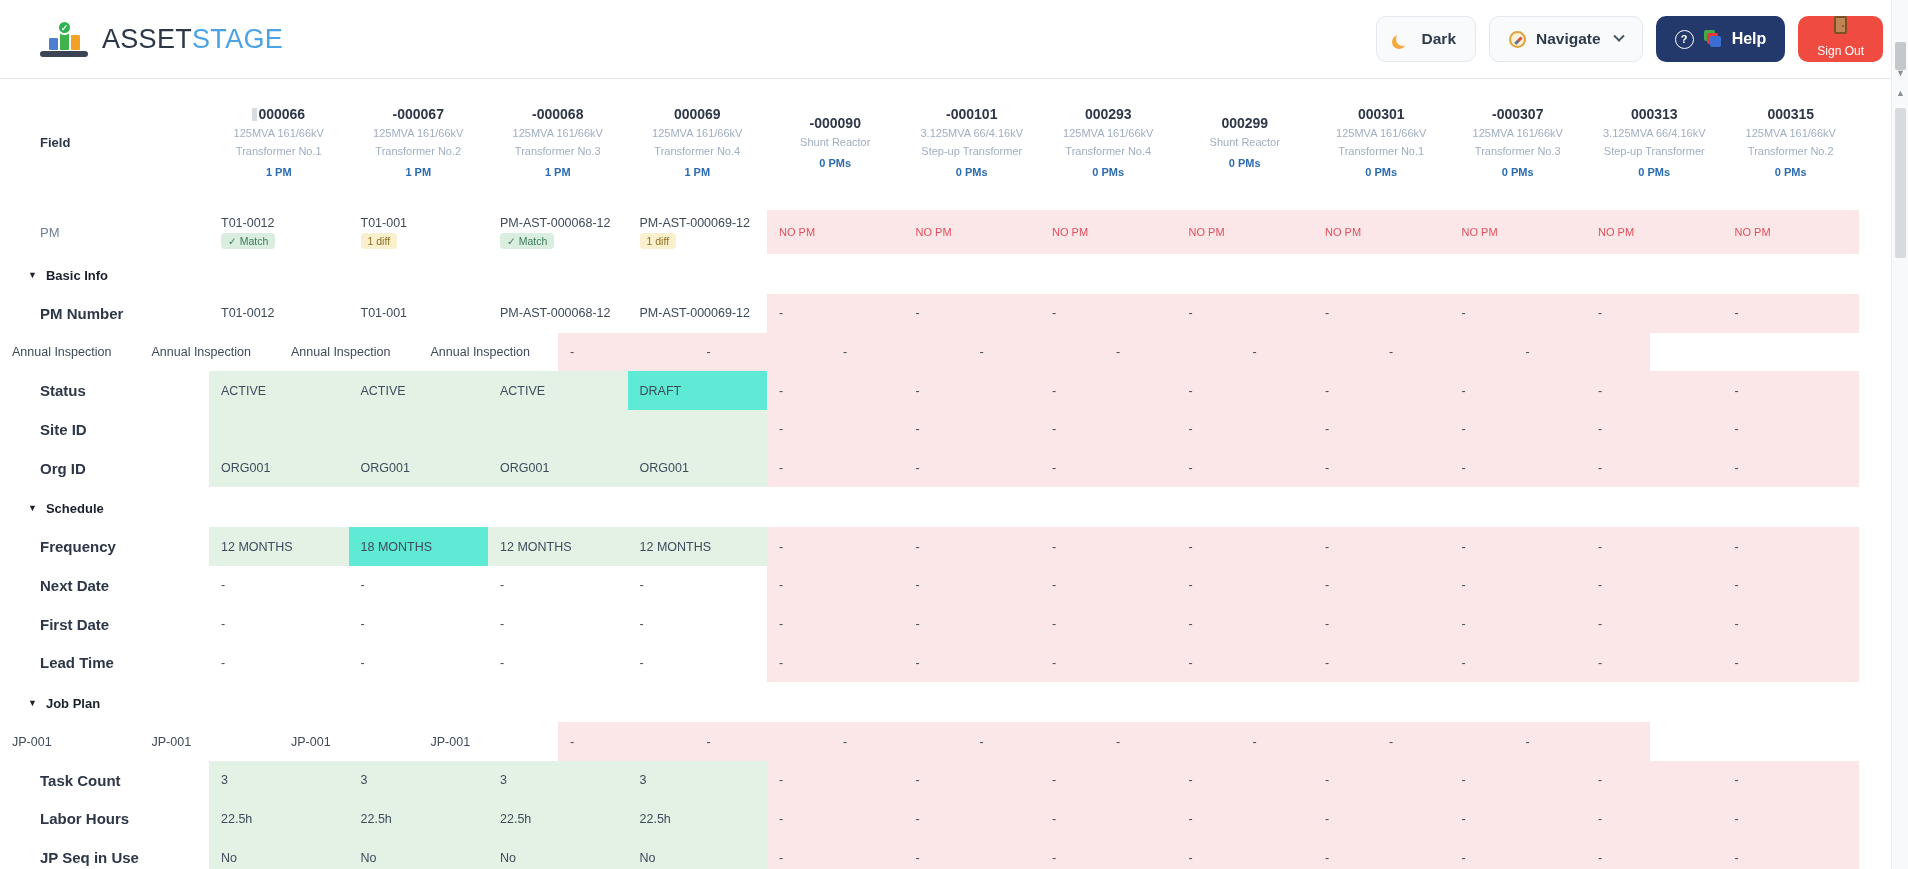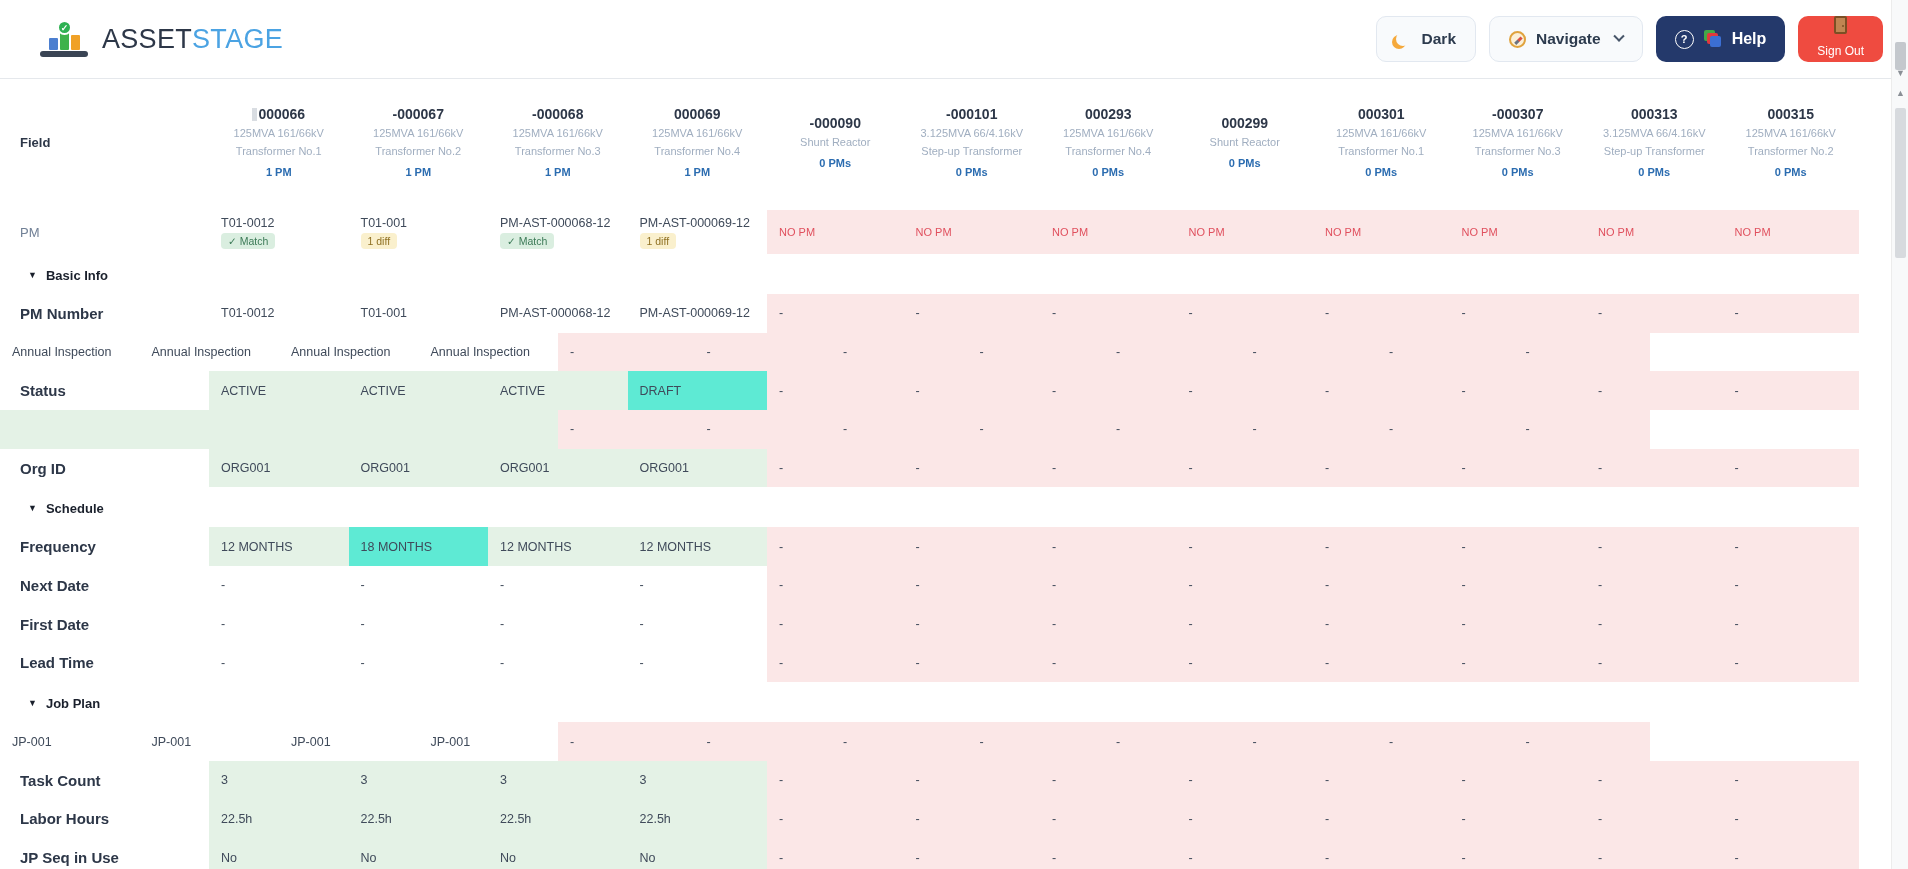--- a/index.html
+++ b/index.html
@@ -42,21 +42,21 @@
   .layers span { position:absolute; width:11px; height:11px; border-radius:2px; }
   .sq-green { top:0; left:0; background:#43a847; }
   .sq-red   { top:3px; left:3px; background:#e0393e; }
   .sq-blue  { top:6px; left:6px; background:#3b6fd4; }
   .door { width:13px; height:18px; background:#c08552; border:2px solid #7c4f24; border-radius:2px; position:relative; }
   .door i { position:absolute; right:1px; top:7px; width:2px; height:2px; background:#7c4f24; border-radius:50%; }
 
   
   .content { position:relative; }
   .trow { display:flex; align-items:stretch; }
-  .col-label { width:209px; flex:0 0 auto; display:flex; align-items:center; padding-left:20px; }
+  .col-label { width:209px; flex:0 0 auto; display:flex; align-items:center; padding-left:40px; }
   .col-a { width:139.5px; flex:0 0 auto; }
   .col-b { width:136.5px; flex:0 0 auto; }
 
   .thead { height:126px; }
   .thead .col-label { font-size:13px; font-weight:700; color:#2d3748; }
   .hcol { display:flex; flex-direction:column; align-items:center; justify-content:center; text-align:center; padding:0 4px; }
   .hid { font-size:14px; font-weight:700; color:#2d3748; white-space:nowrap; }
   .caret-block { display:inline-block; width:5px; height:13px; background:#d9dde2; margin-right:1px; vertical-align:-2px; }
   .hdesc { font-size:11px; color:#a0aec0; line-height:1.55; max-width:132px; margin-top:3px; }
   .hcount { font-size:11px; font-weight:700; color:#2b6cb0; margin-top:6px; }
@@ -270,20 +270,21 @@
           <div class="cell col-b bg-pink">-</div>
           <div class="cell col-b bg-pink">-</div>
           <div class="cell col-b bg-pink">-</div>
           <div class="cell col-b bg-pink">-</div>
           <div class="cell col-b bg-pink">-</div>
           <div class="cell col-b bg-pink">-</div>
           <div class="cell col-b bg-pink">-</div>
           <div class="cell col-b bg-pink">-</div>
         </div>
         <div class="trow drow">
+          <div class="col-label">Site ID</div>
           <div class="cell col-a bg-green"></div>
           <div class="cell col-a bg-green"></div>
           <div class="cell col-a bg-green"></div>
           <div class="cell col-a bg-green"></div>
           <div class="cell col-b bg-pink">-</div>
           <div class="cell col-b bg-pink">-</div>
           <div class="cell col-b bg-pink">-</div>
           <div class="cell col-b bg-pink">-</div>
           <div class="cell col-b bg-pink">-</div>
           <div class="cell col-b bg-pink">-</div>

